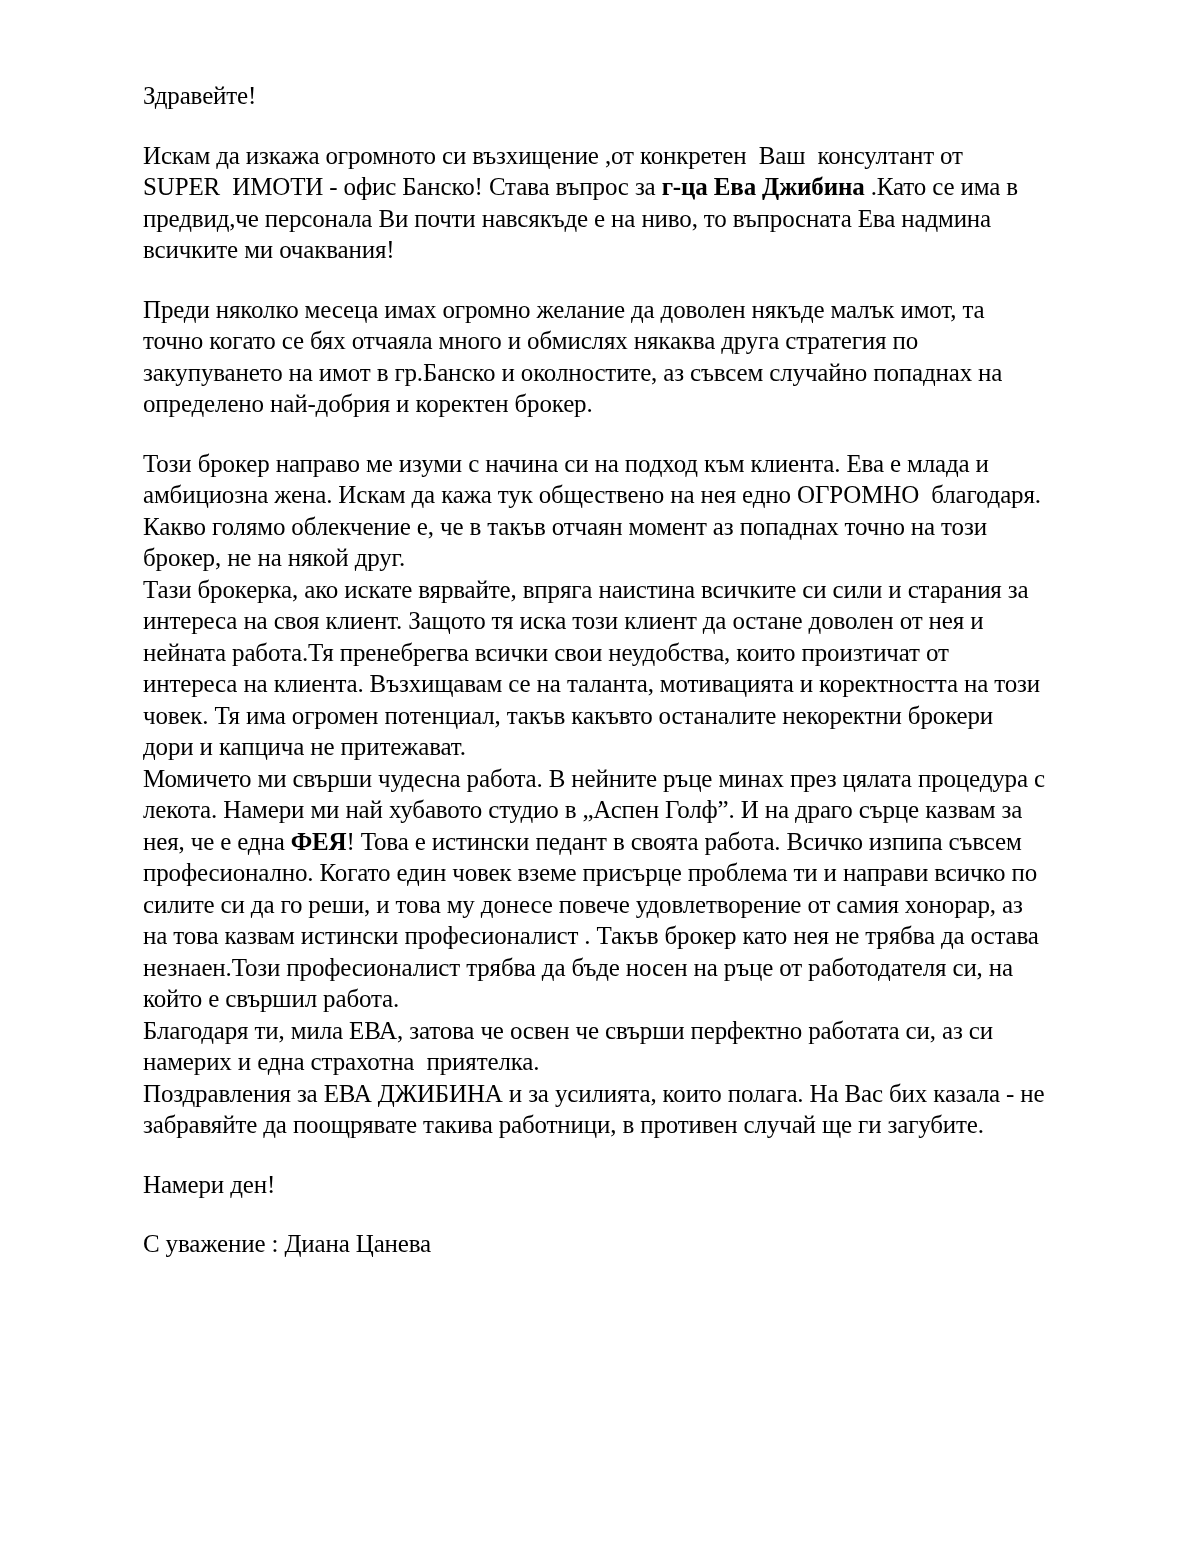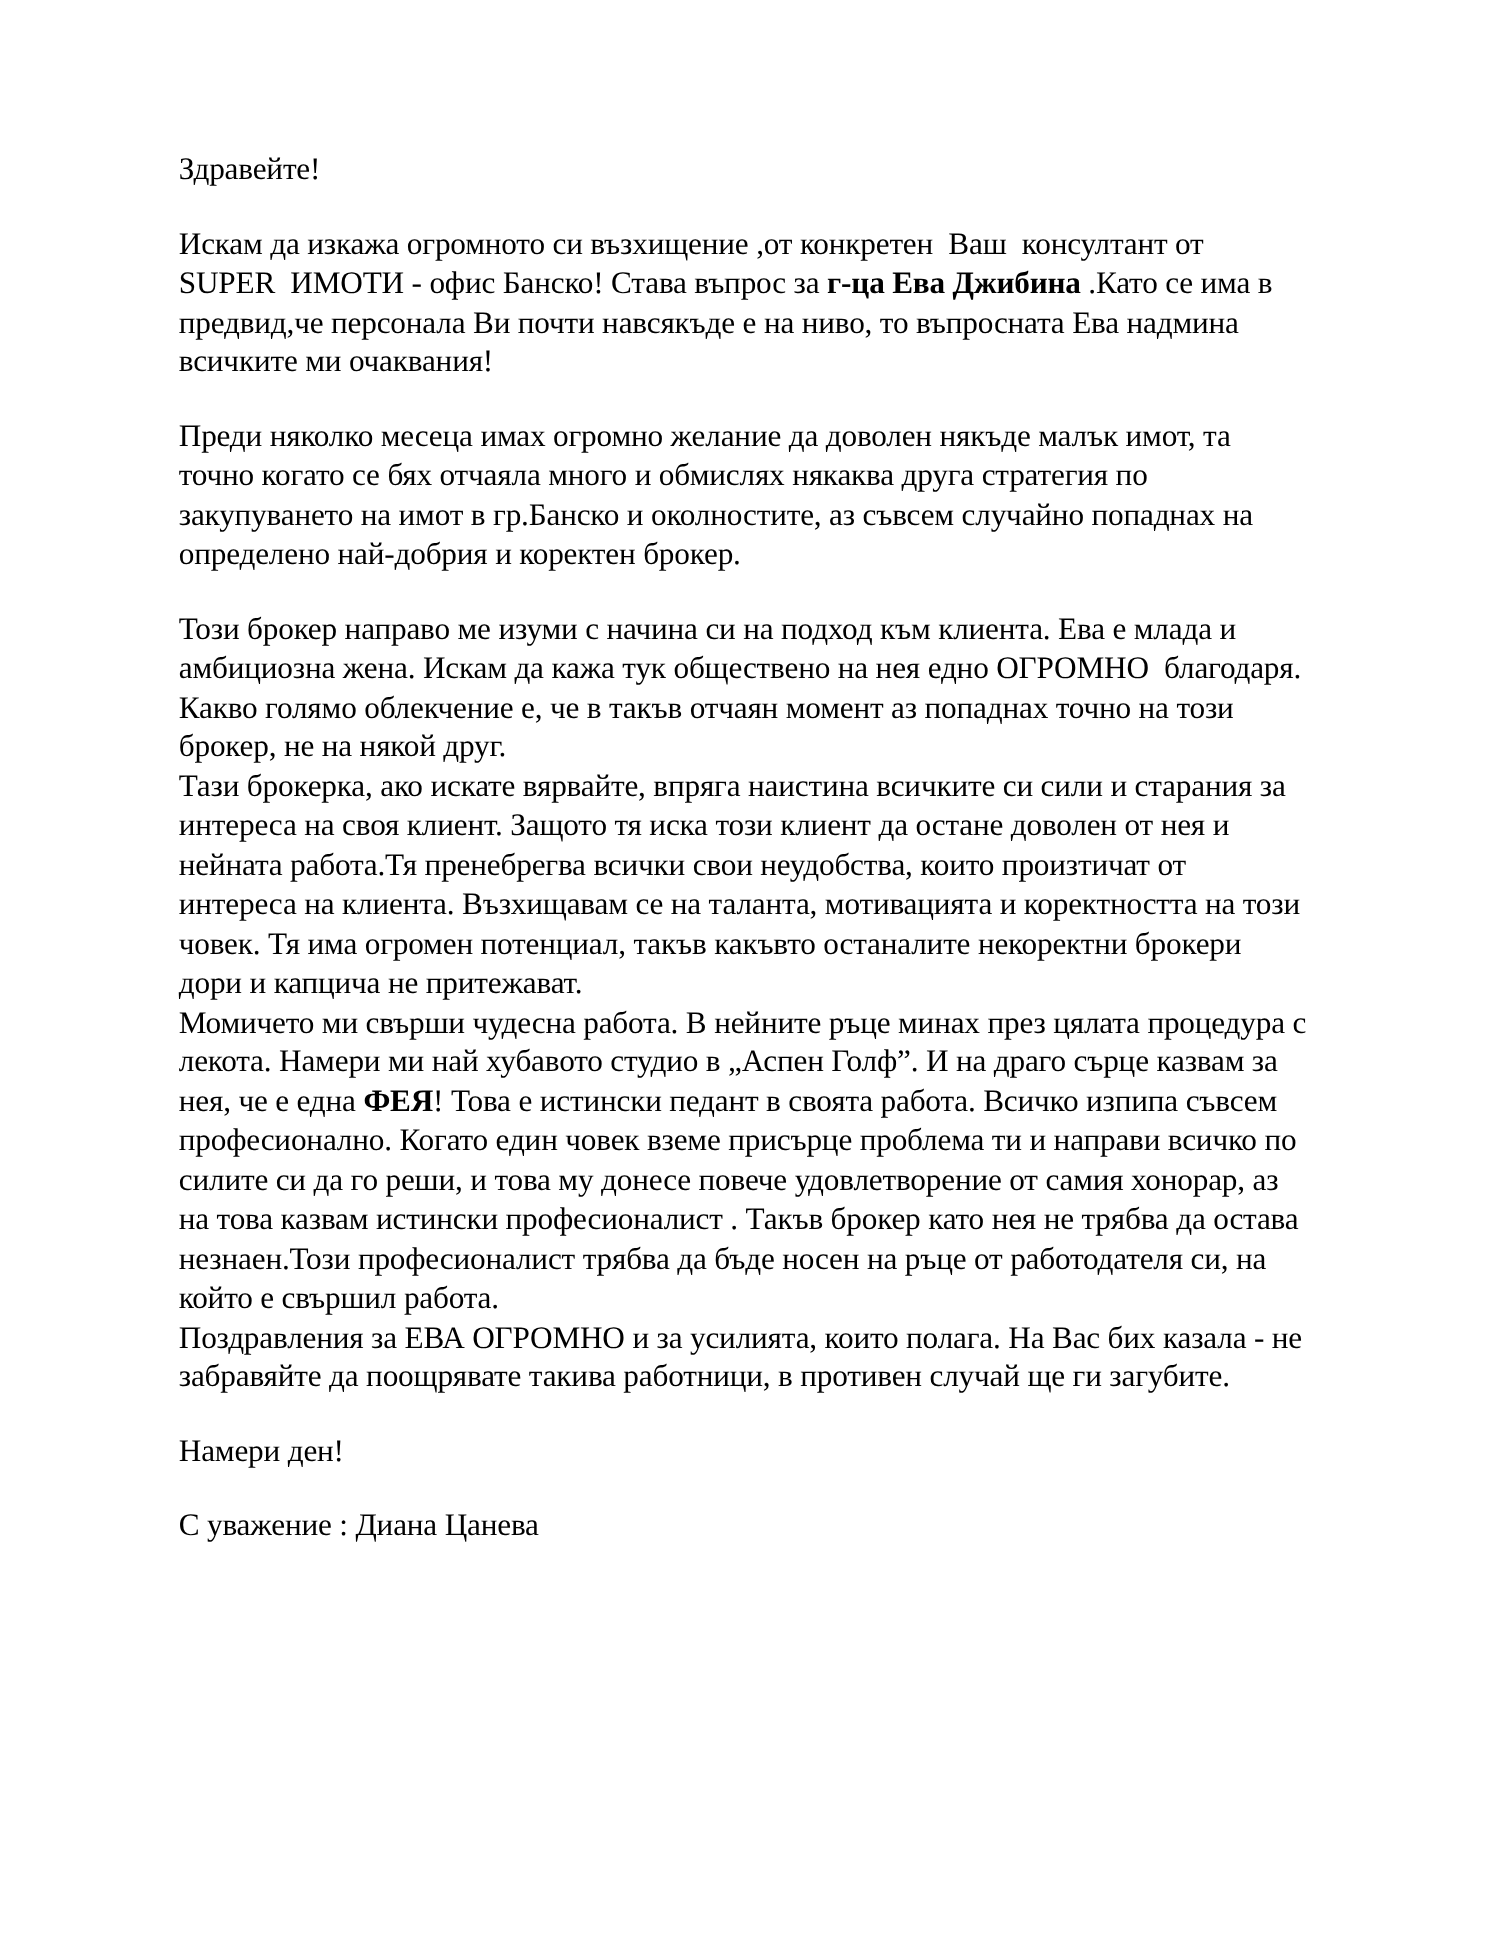--- a/index.html
+++ b/index.html
@@ -6,21 +6,21 @@
   * { margin: 0; padding: 0; box-sizing: border-box; }
   html, body { background: #ffffff; }
   body {
     width: 1200px;
     height: 1553px;
     overflow: hidden;
     font-family: "Liberation Serif", "DejaVu Serif", serif;
     color: #000000;
   }
   .letter {
-    padding: 120px 0 0 143px;
+    padding: 80px 0 0 143px;
     width: 1070px;
   }
   .para {
     width: 905px;
     font-size: 25px;
     line-height: 31.5px;
     letter-spacing: -0.15px;
     white-space: pre-wrap;
     text-align: left;
   }
@@ -31,17 +31,18 @@
 <body>
 
 <div class="letter">
   <div id="letter-body">
       <p class="para gap"><span>Здравейте!</span></p>
       <p class="para gap"><span>Искам да изкажа огромното си възхищение ,от конкретен  Ваш  консултант от  SUPER  ИМОТИ - офис Банско! Става въпрос за </span><b>г-ца Ева Джибина</b><span> .Като се има в предвид,че персонала Ви почти навсякъде е на ниво, то въпросната Ева надмина всичките ми очаквания!</span></p>
       <p class="para gap"><span>Преди няколко месеца имах огромно желание да доволен някъде малък имот, та точно когато се бях отчаяла много и обмислях някаква друга стратегия по закупуването на имот в гр.Банско и околностите, аз съвсем случайно попаднах на определено най-добрия и коректен брокер.</span></p>
       <p class="para"><span>Този брокер направо ме изуми с начина си на подход към клиента. Ева е млада и амбициозна жена. Искам да кажа тук обществено на нея едно ОГРОМНО  благодаря. Какво голямо облекчение е, че в такъв отчаян момент аз попаднах точно на този брокер, не на някой друг.</span></p>
       <p class="para"><span>Тази брокерка, ако искате вярвайте, впряга наистина всичките си сили и старания за интереса на своя клиент. Защото тя иска този клиент да остане доволен от нея и нейната работа.Тя пренебрегва всички свои неудобства, които произтичат от интереса на клиента. Възхищавам се на таланта, мотивацията и коректността на този човек. Тя има огромен потенциал, такъв какъвто останалите некоректни брокери дори и капцича не притежават.</span></p>
       <p class="para"><span>Момичето ми свърши чудесна работа. В нейните ръце минах през цялата процедура с лекота. Намери ми най хубавото студио в „Аспен Голф”. И на драго сърце казвам за нея, че е една </span><b>ФЕЯ</b><span>! Това е истински педант в своята работа. Всичко изпипа съвсем професионално. Когато един човек вземе присърце проблема ти и направи всичко по силите си да го реши, и това му донесе повече удовлетворение от самия хонорар, аз на това казвам истински професионалист . Такъв брокер като нея не трябва да остава незнаен.Този професионалист трябва да бъде носен на ръце от работодателя си, на който е свършил работа.</span></p>
-      <p class="para gap"><span>Поздравления за ЕВА ОГРОМНО и за усилията, които полага. На Вас бих казала - не забравяйте да поощрявате такива работници, в противен случай ще ги загубите.</span></p>
+      <p class="para"><span>Благодаря ти, мила ЕВА, затова че освен че свърши перфектно работата си, аз си намерих и една страхотна  приятелка.</span></p>
+      <p class="para gap"><span>Поздравления за ЕВА ДЖИБИНА и за усилията, които полага. На Вас бих казала - не забравяйте да поощрявате такива работници, в противен случай ще ги загубите.</span></p>
       <p class="para gap"><span>Намери ден!</span></p>
       <p class="para"><span>С уважение : Диана Цанева</span></p>
     </div>
 </div>
 
 </body></html>

